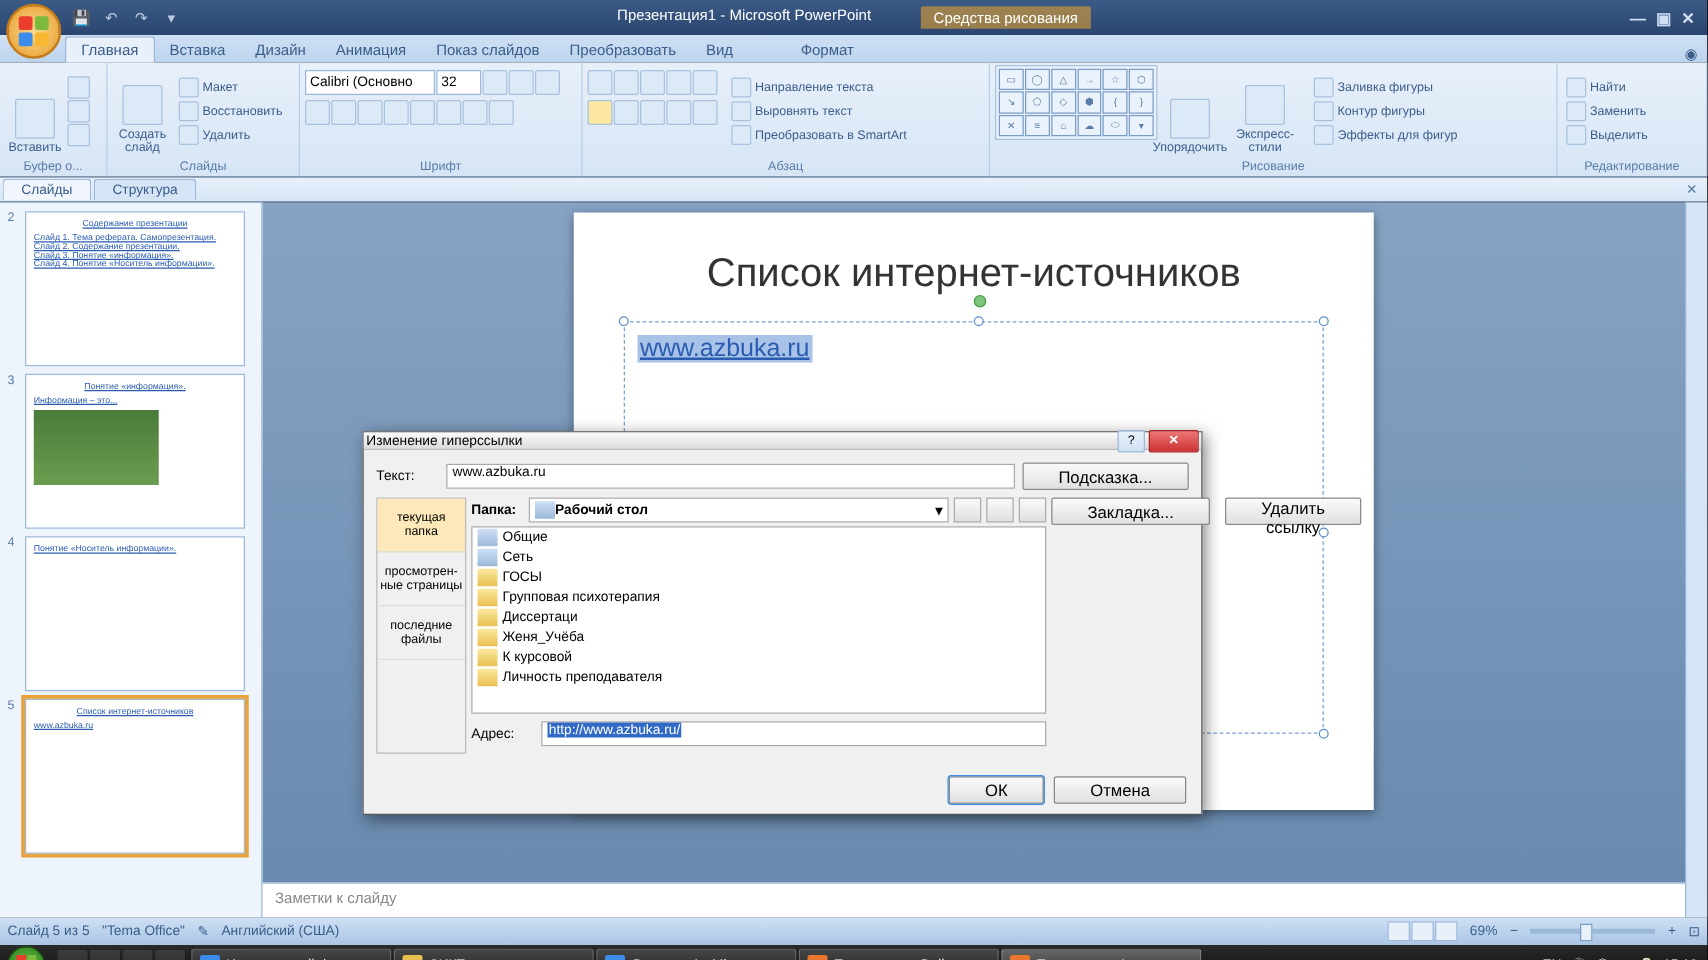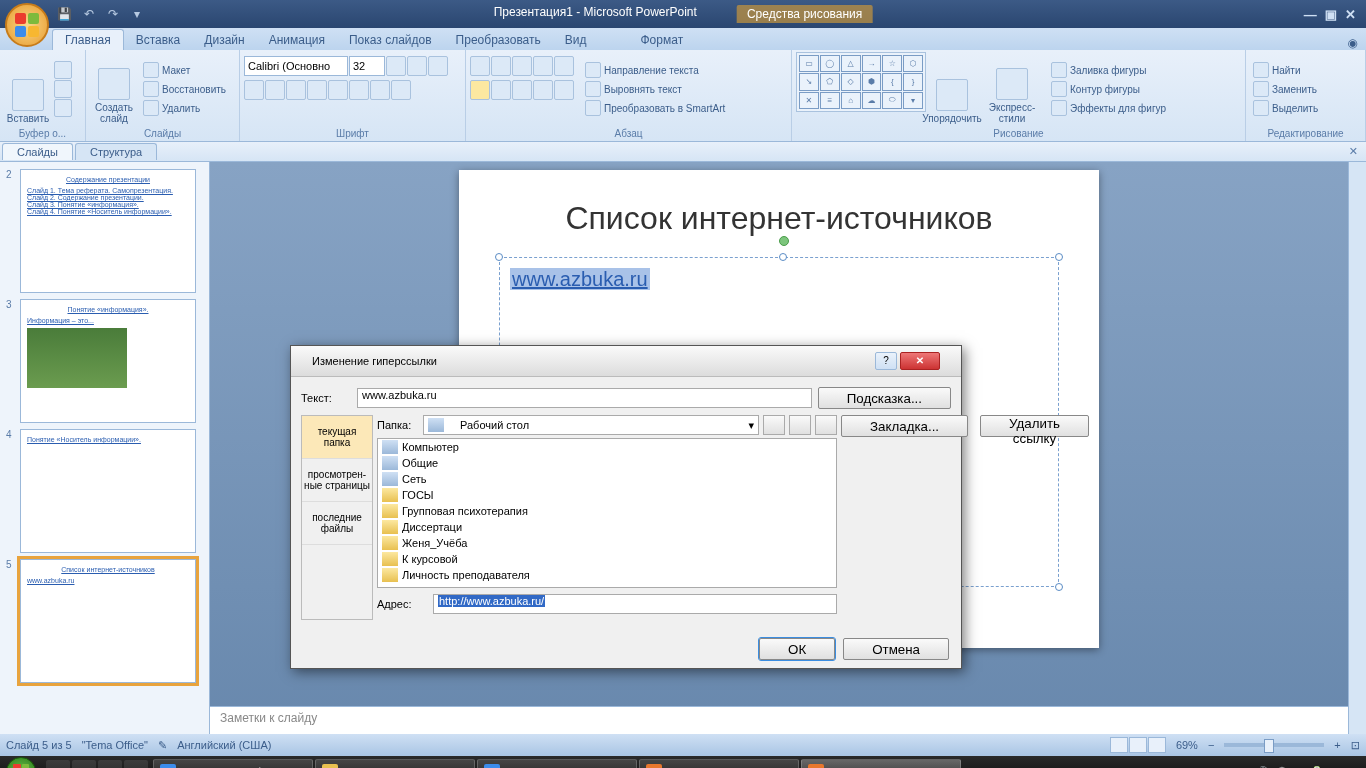--- a/index.html
+++ b/index.html
@@ -85,42 +85,42 @@
 .start-orb span{border-radius:1px;}
 .ql{display:flex;gap:2px;padding:0 4px;}
 .ql span{width:24px;height:24px;background:rgba(255,255,255,.1);border-radius:2px;}
 .task-btn{height:26px;min-width:160px;background:linear-gradient(rgba(255,255,255,.15),rgba(255,255,255,.05));border:1px solid rgba(255,255,255,.2);border-radius:2px;display:flex;align-items:center;gap:5px;padding:0 6px;margin:0 1px;}
 .task-btn.active{background:linear-gradient(rgba(255,255,255,.3),rgba(255,255,255,.1));}
 .task-ic{width:16px;height:16px;background:#e89b2d;border-radius:2px;}
 .tray{margin-left:auto;display:flex;align-items:center;gap:6px;padding:0 8px;}
 
 
 .dialog{position:absolute;left:290px;top:345px;width:672px;background:#f0f0f0;border:1px solid #555;box-shadow:3px 3px 12px rgba(0,0,0,.5);font-size:11px;z-index:100;}
-.dlg-title{height:31px;background:linear-gradient(#fafafa,#dcdcdc);display:flex;align-items:center;padding:0 21px;border-bottom:1px solid #bbb;}
+.dlg-title{height:14px;background:linear-gradient(#fafafa,#dcdcdc);display:flex;align-items:center;padding:0 2px;border-bottom:1px solid #bbb;}
 .dlg-title-txt{flex:1;}
 .dlg-help{width:22px;height:18px;background:linear-gradient(#eaf2fb,#cfe0f4);border:1px solid #9bb8d9;text-align:center;border-radius:2px;margin-right:3px;font-size:10px;line-height:16px;}
 .dlg-close{width:40px;height:18px;background:linear-gradient(#e77,#c33);border:1px solid #a22;color:#fff;text-align:center;border-radius:2px;font-weight:bold;font-size:10px;line-height:16px;}
 .dlg-body{padding:10px;display:flex;gap:8px;}
 .dlg-left-lbl{width:60px;padding-top:4px;}
 .link-types{width:76px;border:1px solid #bbb;background:#fff;}
 .link-type{padding:6px 2px;text-align:center;border-bottom:1px solid #ddd;font-size:10px;}
 .link-type.sel{background:#fce8b8;border:1px solid #e8a33d;}
 .lt-ic{width:28px;height:24px;margin:0 auto 3px;background:#eaf2fb;border:1px solid #a9c2de;}
 .dlg-main{flex:1;}
 .dlg-row{display:flex;align-items:center;gap:6px;margin-bottom:6px;}
 .dlg-row label{width:50px;}
 .dlg-input{flex:1;height:20px;border:1px solid #aaa;background:#fff;padding:0 4px;}
 .dlg-btn{height:22px;padding:0 28px;background:linear-gradient(#fafafa,#e0e0e0);border:1px solid #888;border-radius:2px;}
 .dlg-mid{display:flex;gap:4px;}
 .browse-tabs{width:72px;border:1px solid #bbb;}
 .browse-tab{padding:10px 2px;text-align:center;font-size:10px;border-bottom:1px solid #ddd;}
 .browse-tab.sel{background:#fce8b8;}
 .file-area{flex:1;}
-.folder-row{display:flex;gap:4px;align-items:center;margin-bottom:3px;}
-.folder-combo{flex:1;height:20px;border:1px solid #aaa;background:#fff;display:flex;align-items:center;padding:0 4px;gap:16px;}
+.folder-row{display:flex;gap:4px;align-items:center;margin-bottom:3px;font-weight:bold;}
+.folder-combo{flex:1;height:20px;border:1px solid #aaa;background:#fff;display:flex;align-items:center;padding:0 4px;gap:0;}
 .tool-ic{width:22px;height:20px;border:1px solid #aaa;background:linear-gradient(#fafafa,#e0e0e0);}
 .file-list{height:150px;border:1px solid #aaa;background:#fff;overflow:auto;}
 .file-item{display:flex;align-items:center;gap:4px;padding:1px 4px;}
 .fi-ic{width:16px;height:14px;}
 .fi-computer{background:linear-gradient(#cfe0f4,#9bb8d9);}
 .fi-folder{background:linear-gradient(#fce8a0,#e8c050);}
 .dlg-right{width:110px;display:flex;gap:6px;}
 .addr-combo{flex:1;height:20px;border:1px solid #aaa;background:#fff;padding:0 4px;color:#000;}
 .addr-sel{background:#3169c6;color:#fff;padding:0 1px;}
 .dlg-footer{display:flex;justify-content:flex-end;gap:8px;padding:8px 12px;}
@@ -478,24 +478,20 @@
                 <span>Рабочий стол</span>
                 <span style="margin-left:auto">▾</span>
               </div>
             <span class="tool-ic"></span>
             <span class="tool-ic"></span>
             <span class="tool-ic"></span>
           </div>
           <div class="file-list" id="file-list">
               <div class="file-item">
                 <span class="fi-ic fi-computer"></span>
-                <span>Компьютер</span>
-              </div>
-              <div class="file-item">
-                <span class="fi-ic fi-computer"></span>
                 <span>Общие</span>
               </div>
               <div class="file-item">
                 <span class="fi-ic fi-computer"></span>
                 <span>Сеть</span>
               </div>
               <div class="file-item">
                 <span class="fi-ic fi-folder"></span>
                 <span>ГОСЫ</span>
               </div>

